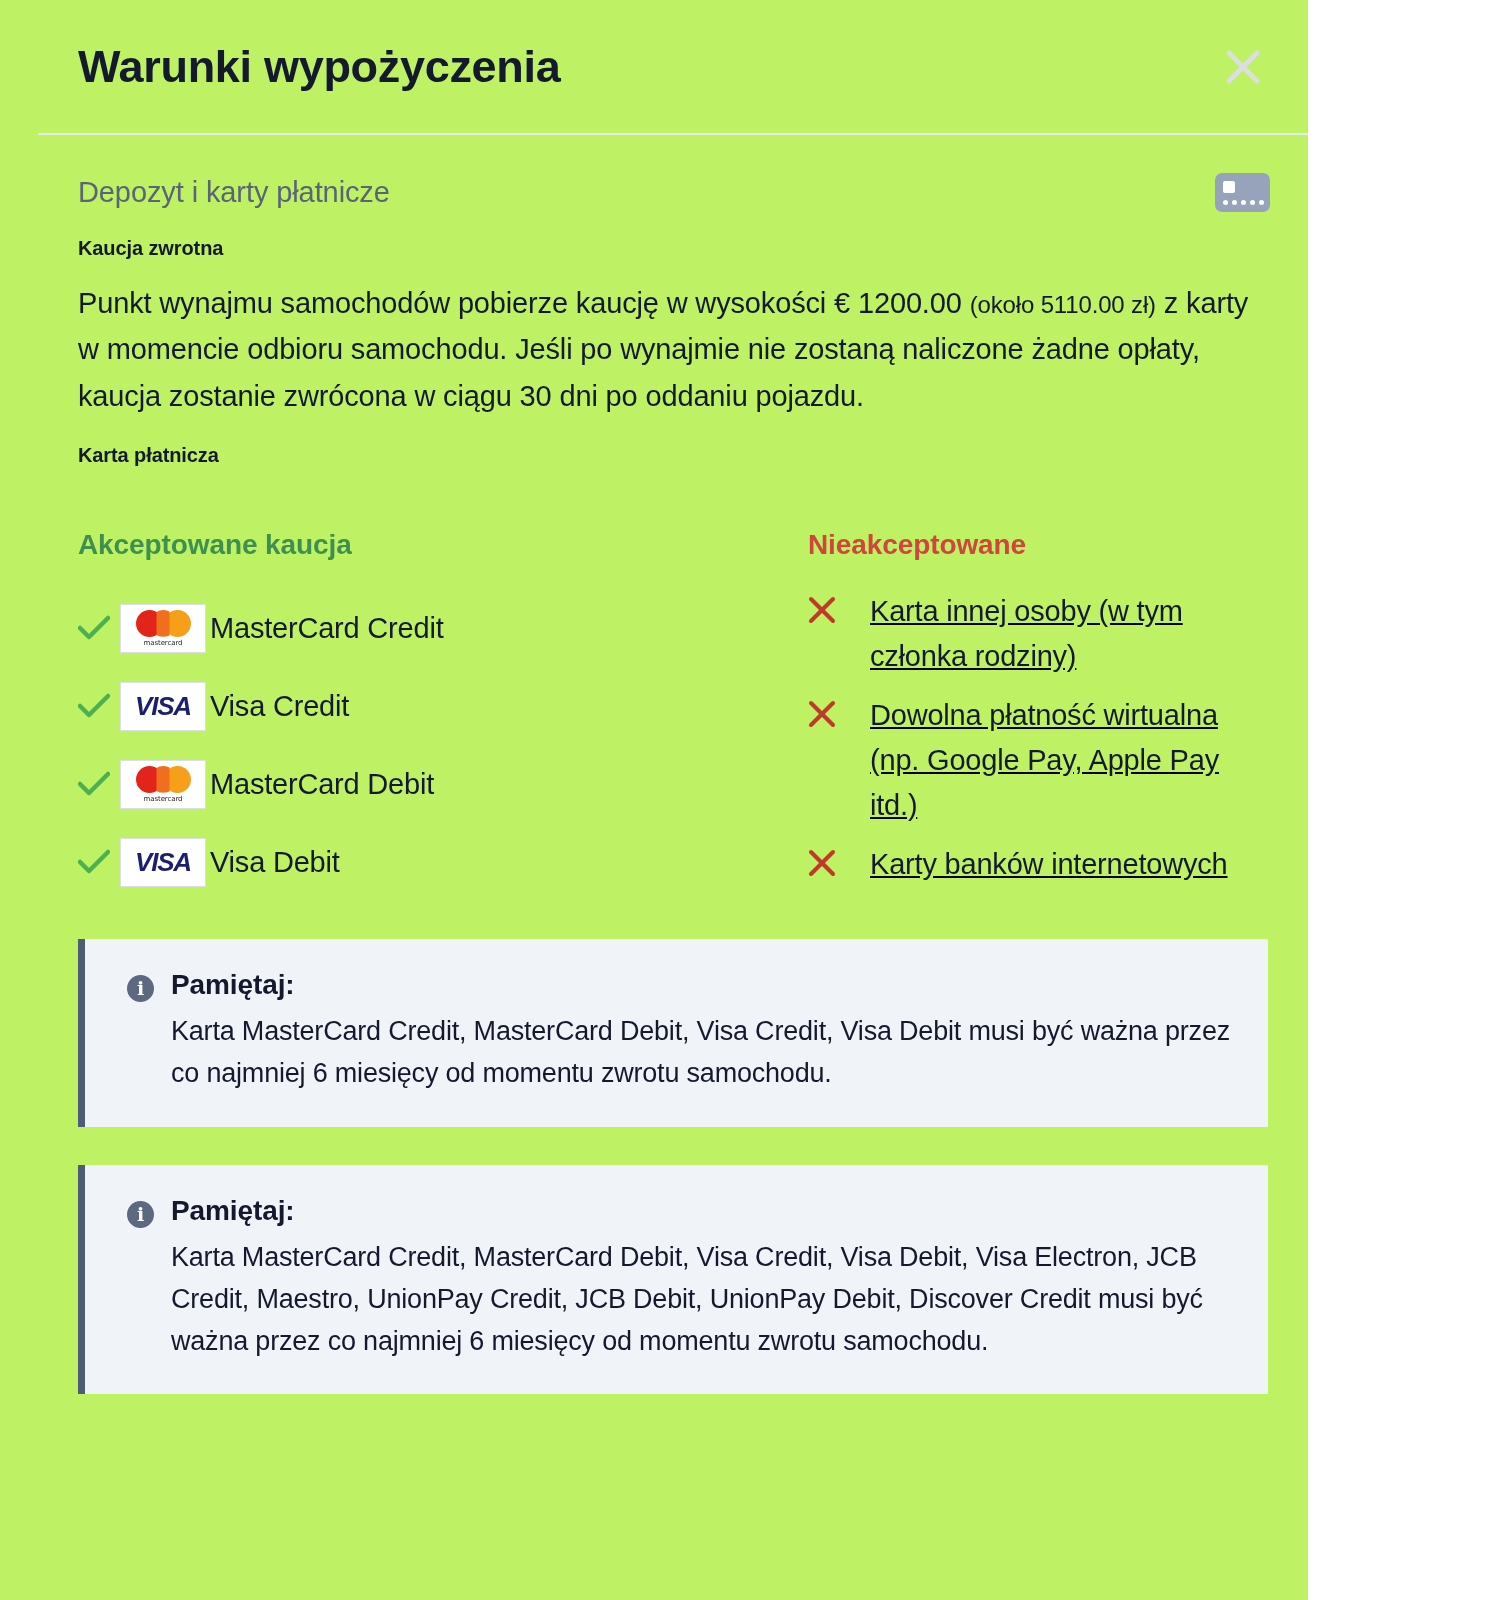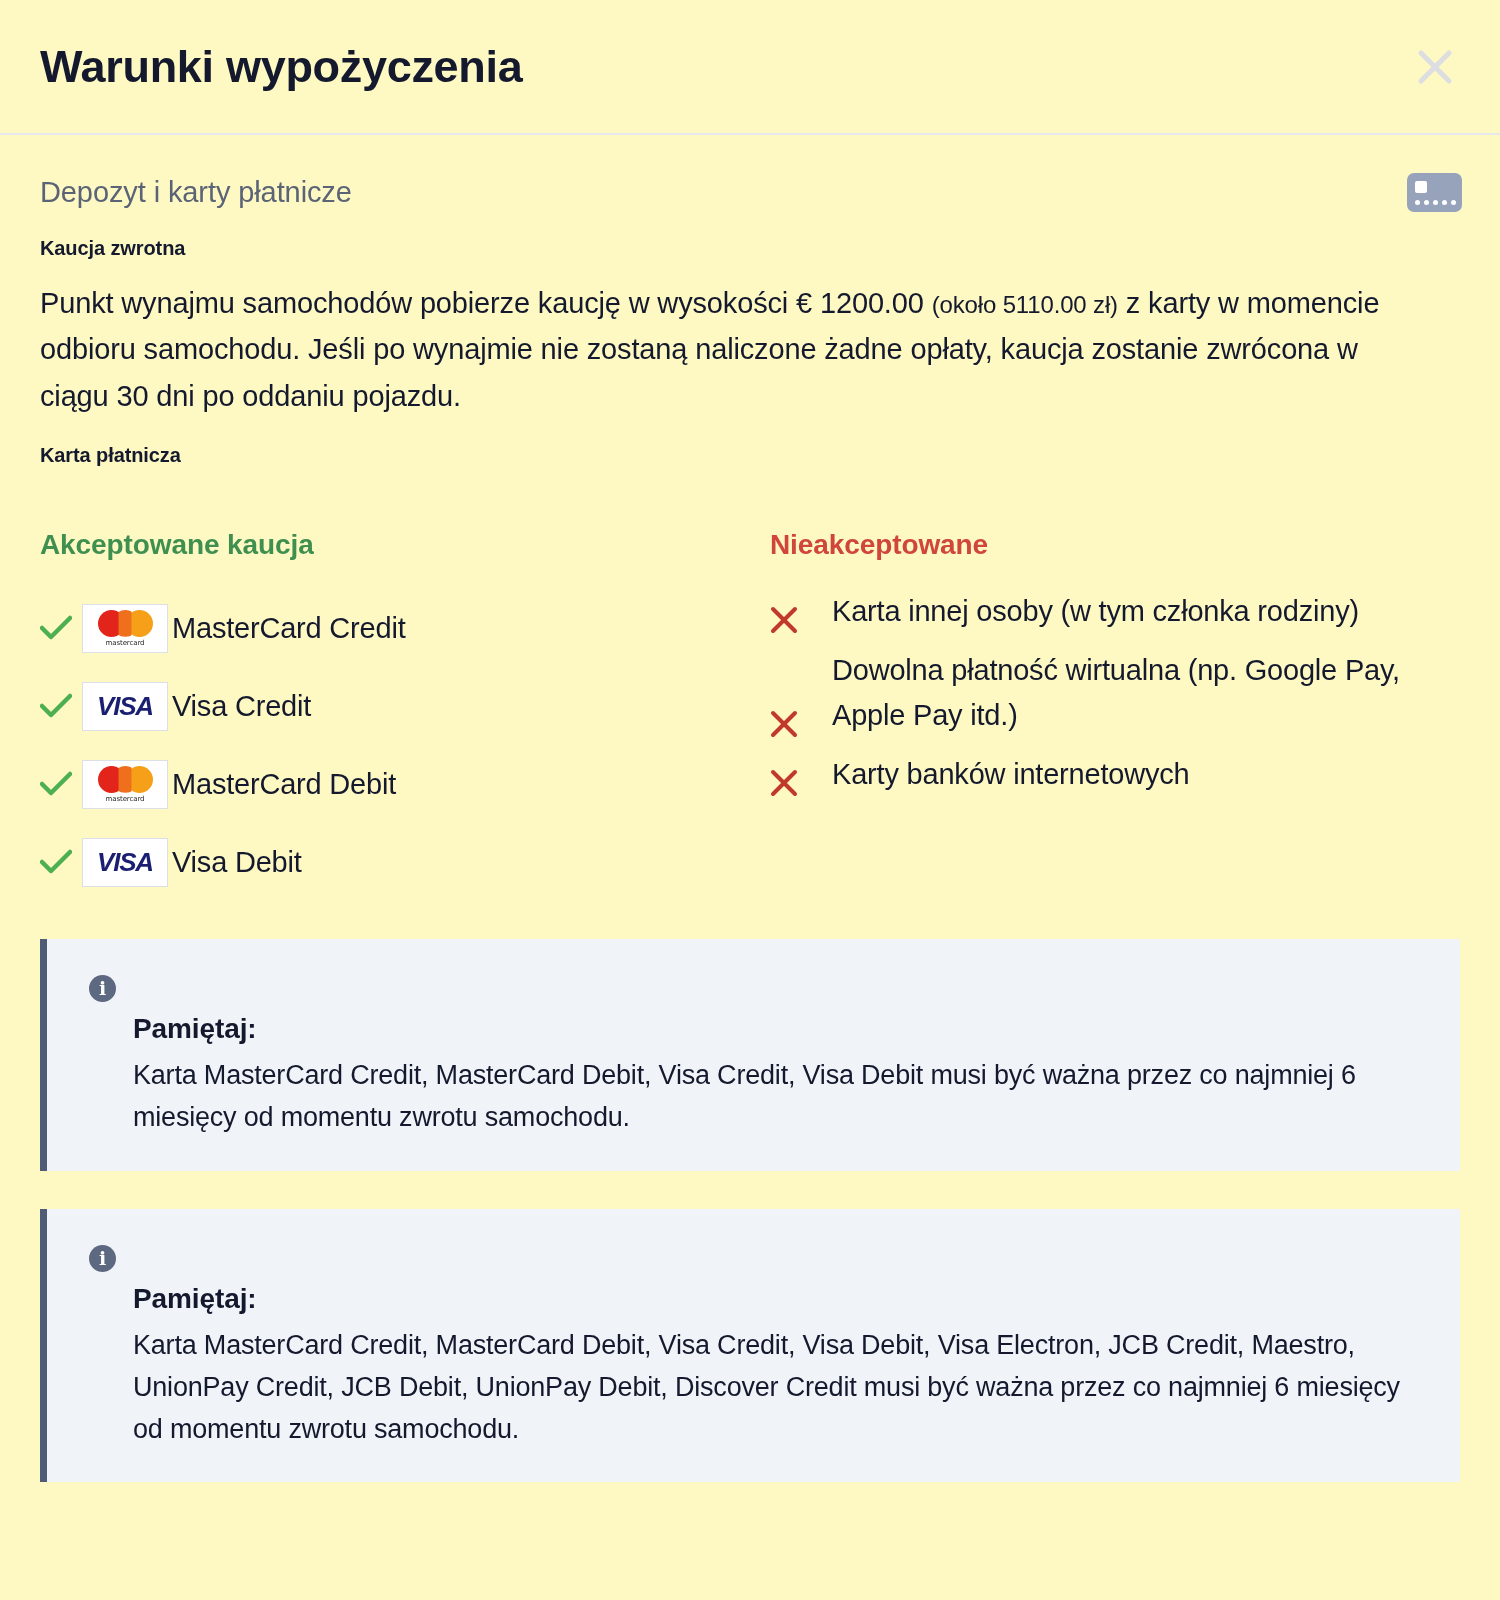--- a/index.html
+++ b/index.html
@@ -4,25 +4,26 @@
 <style>
   * { box-sizing: border-box; margin: 0; padding: 0; }
   html, body {
     width: 1500px;
     height: 1600px;
     background: #ffffff;
     font-family: "Liberation Sans", sans-serif;
     -webkit-font-smoothing: antialiased;
   }
   .modal {
-    width: 1500px;
+    width: 1308px;
     height: 1600px;
-    background: #fef9c3;
+    background: #bef264;
     position: relative;
     overflow: hidden;
+    padding-left: 38px;
   }
 
   
   .modal-header {
     height: 135px;
     border-bottom: 2px solid #e6e8ec;
     display: flex;
     align-items: center;
     justify-content: space-between;
     padding: 0 38px 0 40px;
@@ -186,22 +187,23 @@
     font-family: "Liberation Sans", sans-serif;
     font-weight: bold;
     font-style: italic;
     font-size: 26px;
     color: #1a1f71;
     letter-spacing: -1.2px;
   }
 
   .reject-row {
     display: flex;
-    align-items: flex-end;
+    align-items: flex-start;
     margin-bottom: 14px;
+    text-decoration: underline;
   }
   .xmark {
     width: 62px; flex: none;
     padding-top: 7px;
     display: flex;
   }
   .reject-text {
     font-size: 29px;
     color: #14192e;
     line-height: 1.55;
@@ -231,21 +233,20 @@
     font-family: "DejaVu Serif", serif;
     line-height: 1;
   }
   .notice-body { flex: 1; }
   .notice-title {
     font-size: 28px;
     font-weight: bold;
     color: #14192e;
     margin-bottom: 10px;
     letter-spacing: -0.1px;
-    margin-top: 44px;
   }
   .notice-text {
     font-size: 27px;
     color: #14192e;
     line-height: 1.55;
     letter-spacing: -0.2px;
   }
 </style>
 </head>
 <body>

